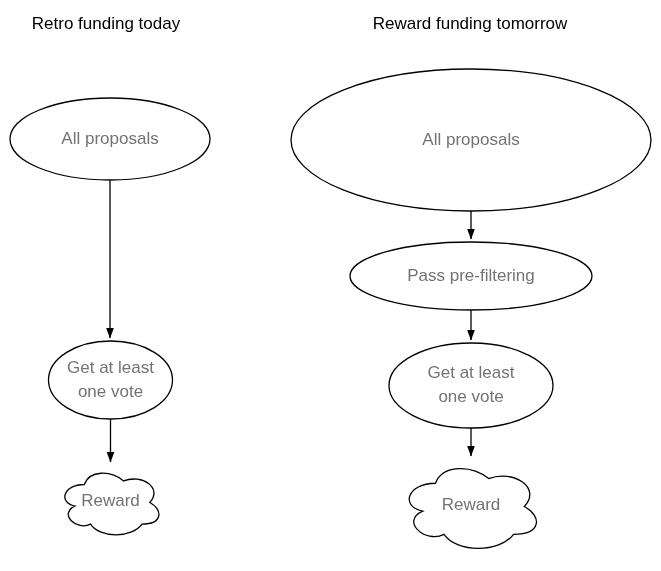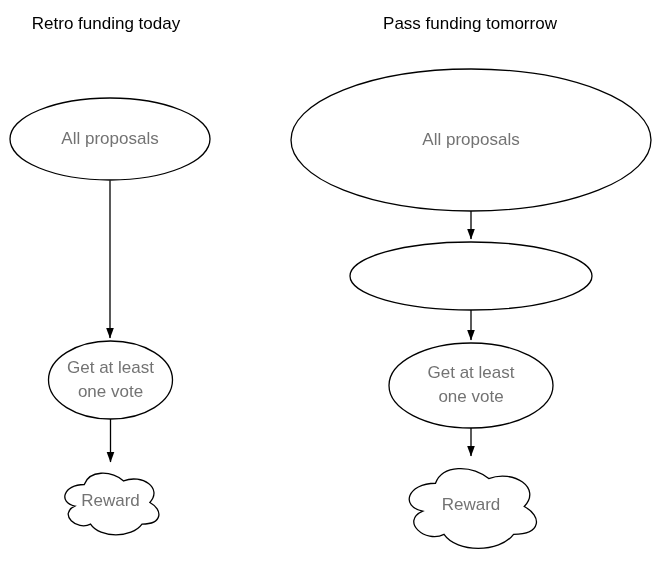--- a/index.html
+++ b/index.html
@@ -77,25 +77,26 @@
                C 407.1,483.25 400,506.5 422.72,511.15
                C 400,521.38 425.56,543.7 444.02,534.4
                C 456.8,553 499.4,553 513.6,534.4
                C 542,534.4 542,515.8 524.25,506.5
                C 542,487.9 513.6,469.3 488.75,478.6
                C 471,464.65 442.6,464.65 435.5,483.25 Z" fill="#ffffff" stroke="#000000" stroke-width="1.3"></path>
     </g>
   </svg>
 
   <div class="flow-title" style="left:106px; top:23px;">Retro funding today</div>
-  <div class="flow-title" style="left:470px; top:23px;">Pass funding tomorrow</div>
+  <div class="flow-title" style="left:470px; top:23px;">Reward funding tomorrow</div>
 
   <div class="label" style="left:110px; top:139px;">All proposals</div>
   <div class="label" style="left:110.5px; top:380px;">Get at least
 one vote</div>
   <div class="label" style="left:110.5px; top:501px;">Reward</div>
 
   <div class="label" style="left:471px; top:140px;">All proposals</div>
+  <div class="label" style="left:471px; top:276px;">Pass pre-filtering</div>
   <div class="label" style="left:471px; top:385px;">Get at least
 one vote</div>
   <div class="label" style="left:471px; top:505px;">Reward</div>
 
 </div>
 
 </body></html>

